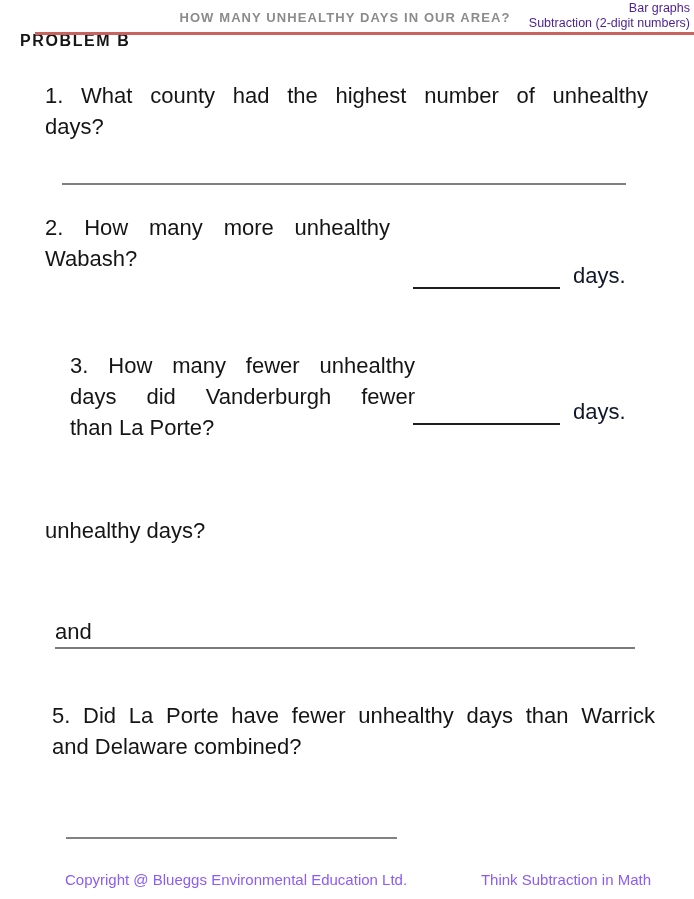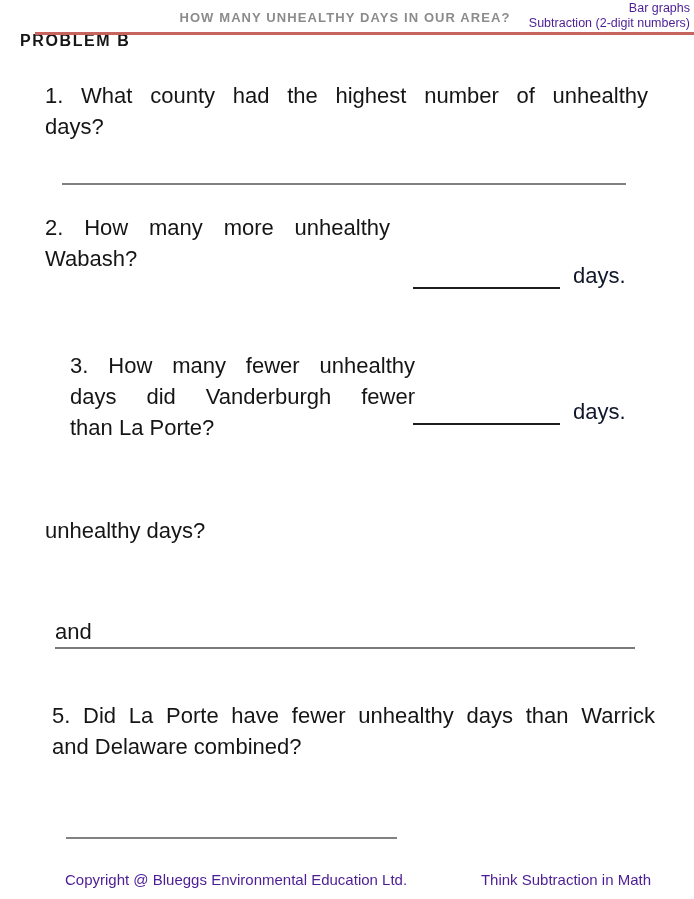--- a/index.html
+++ b/index.html
@@ -66,21 +66,21 @@
   .suffix3 { top: 399px; }
 
   .connector {
     position: absolute; left: 55px; top: 619px; width: 580px;
     font-size: 22px; color: #151515;
   }
 
   
   .footer-left, .footer-right {
     position: absolute; top: 871px;
-    font-size: 15px; color: #4c1d95;
+    font-size: 15px; color: #8b5cf6;
   }
   .footer-left { left: 65px; }
   .footer-right { right: 43px; }
 </style>
 </head>
 <body>
 
 <div class="page">
 
   <div class="problem-label">PROBLEM B</div>

